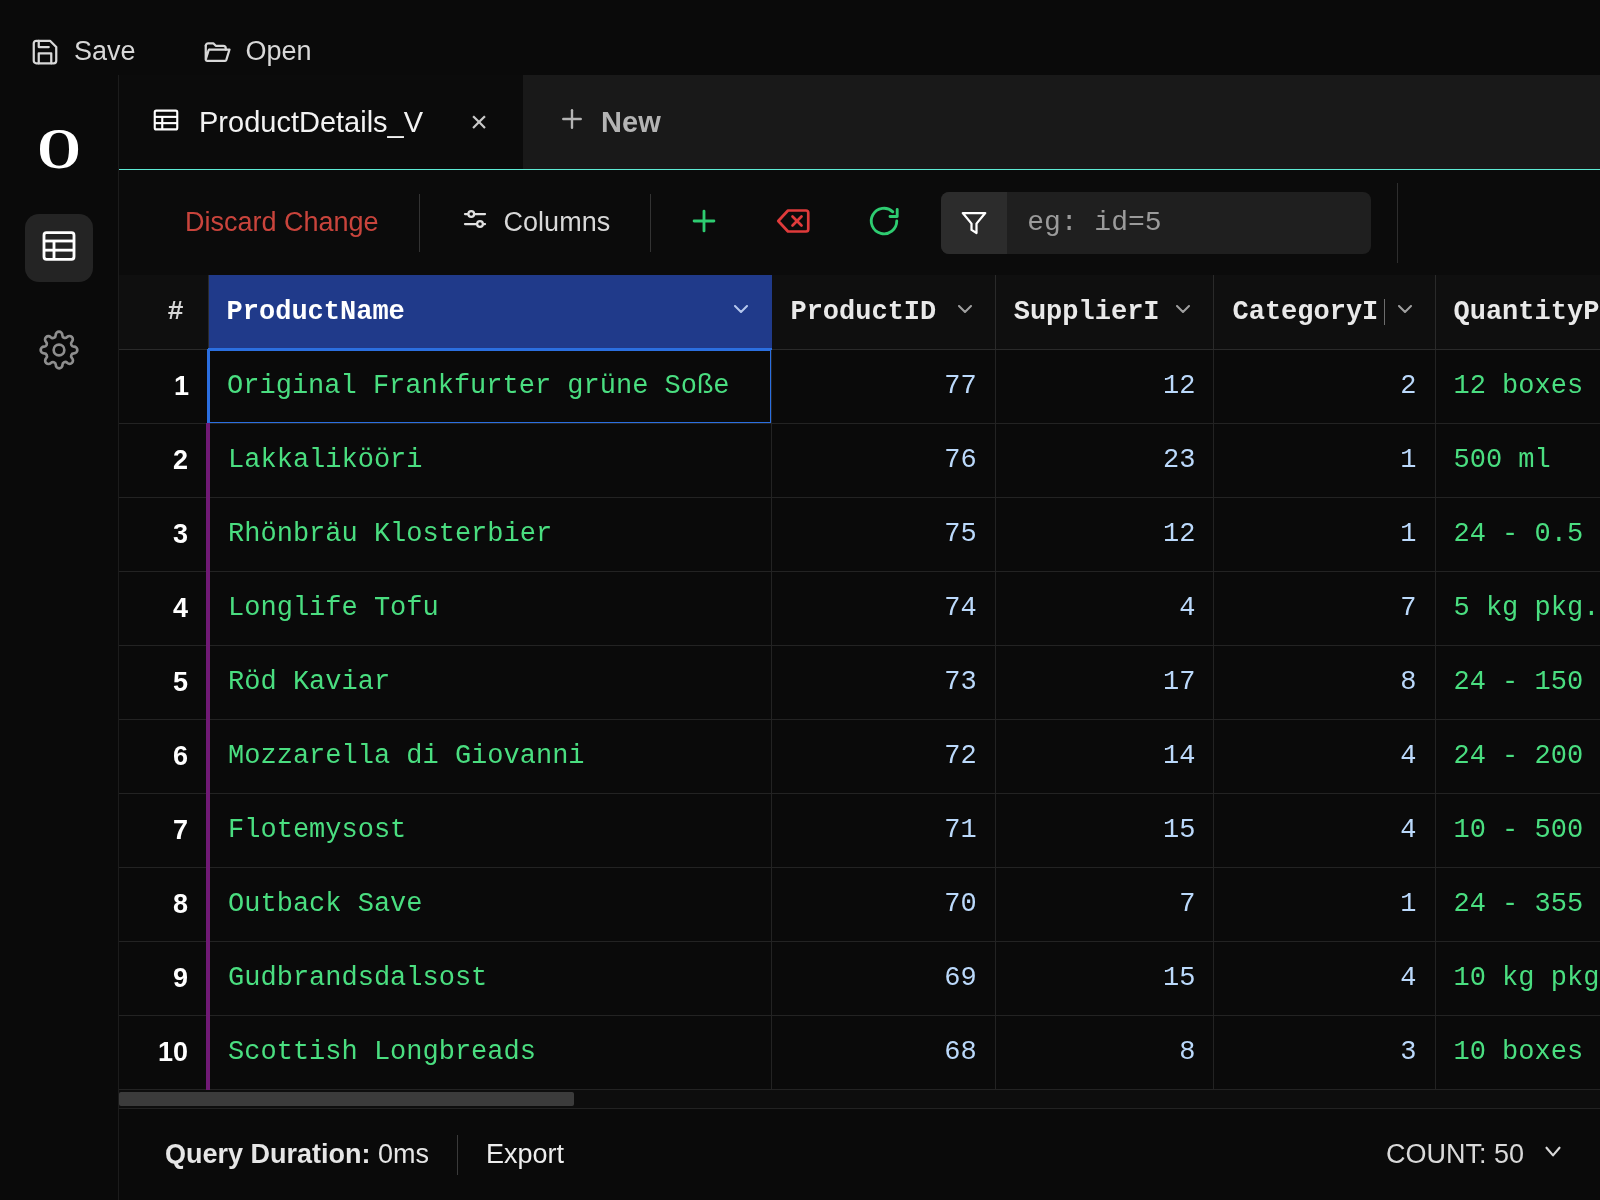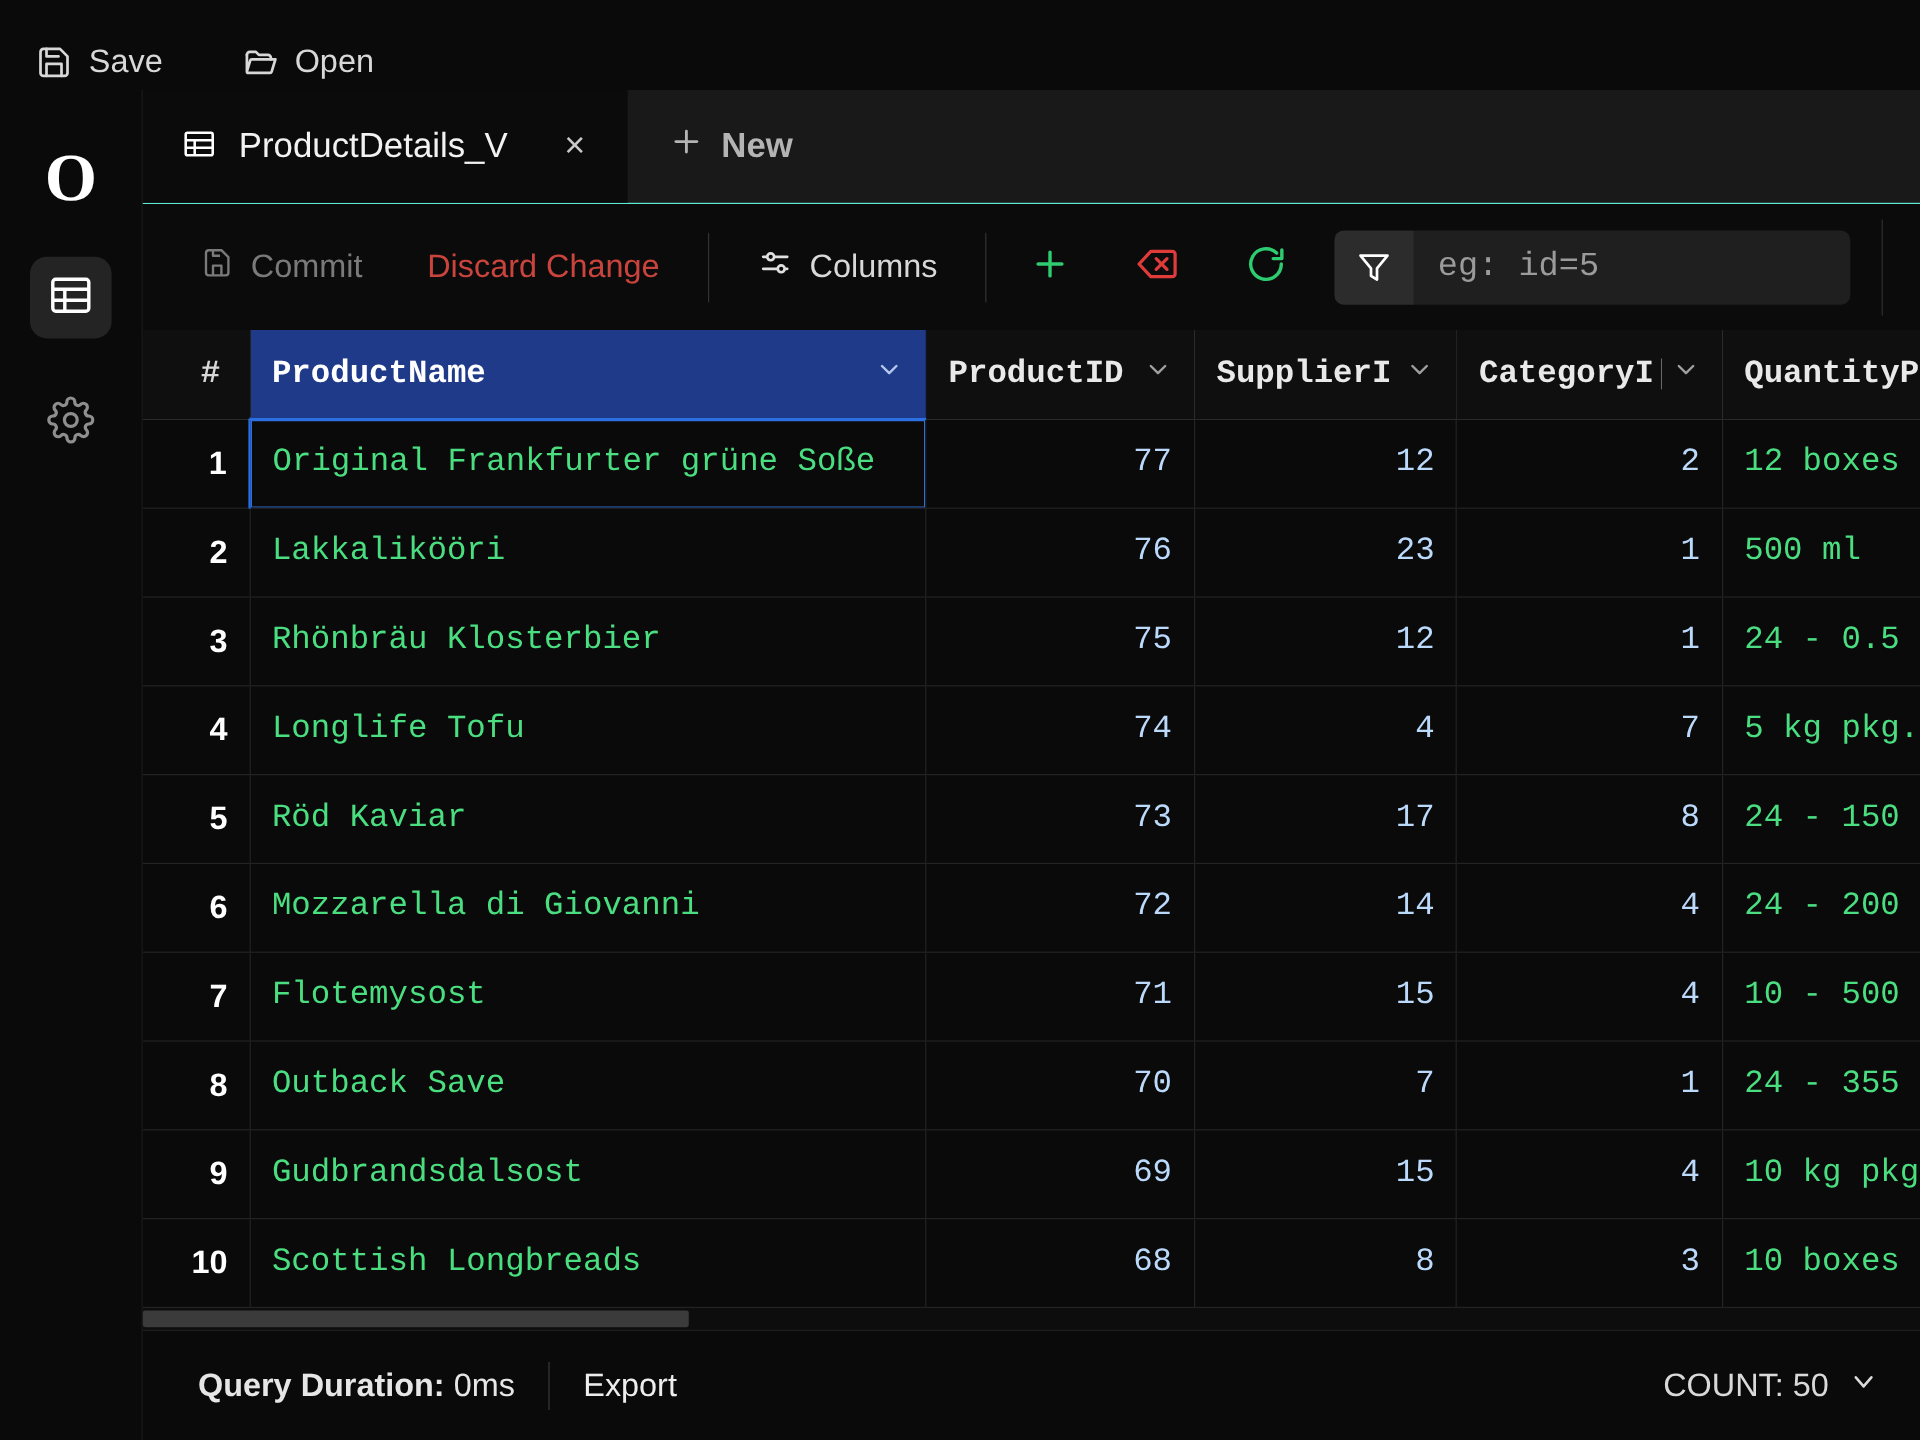--- a/index.html
+++ b/index.html
@@ -169,21 +169,21 @@
     font-weight: 700; text-align: right;
     padding-right: 24px; width: 79px;
     border-bottom: 1px solid #0a0a0a;
     border-right: none;
     font-family: "Liberation Sans", sans-serif;
   }
   td.namecell {
     background: #0E4C72; color: #4ADE80;
     border-bottom: 1px solid #2176D9;
     border-right: 1px solid #2176D9;
-    border-left: 1px solid #701a75;
+    border-left: 4px solid #701a75;
   }
   tr.activerow td.namecell {
     border: 2px solid #2b6fe0;
     box-shadow: inset 0 0 0 1px #2b6fe0;
   }
   td.num {
     color: #BBD9FB; text-align: right;
   }
   td.txt { color: #4ADE80; }
 
@@ -280,30 +280,20 @@
       <svg width="30" height="30" viewBox="0 0 24 24" fill="none" stroke="#b4b4b4" stroke-width="1.9" stroke-linecap="round">
         <line x1="12" y1="5" x2="12" y2="19"></line>
           <line x1="5" y1="12" x2="19" y2="12"></line>
       </svg>
     </span>
     <span>New</span>
   </div>
 </div>
 
 <div id="toolbar">
-  <div class="tb-item dim">
-    <span>
-      <svg width="28" height="28" viewBox="0 0 24 24" fill="none" stroke="#7a7a7a" stroke-width="1.7" stroke-linejoin="round">
-        <path d="M18 21H6a2 2 0 0 1-2-2V5a2 2 0 0 1 2-2h9l5 5v11a2 2 0 0 1-2 2z"></path>
-        <polyline points="15 21 15 14 9 14 9 21"></polyline>
-        <polyline points="9 3 9 7 14 7"></polyline>
-      </svg>
-    </span>
-    <span>Commit</span>
-  </div>
 
   <div class="tb-item danger" style="margin-left:18px;">
     <span>Discard Change</span>
   </div>
 
   <div class="tb-sep"></div>
 
   <div class="tb-item">
     <span>
       <svg width="30" height="30" viewBox="0 0 24 24" fill="none" stroke="#e0e0e0" stroke-width="1.8" stroke-linecap="round">

